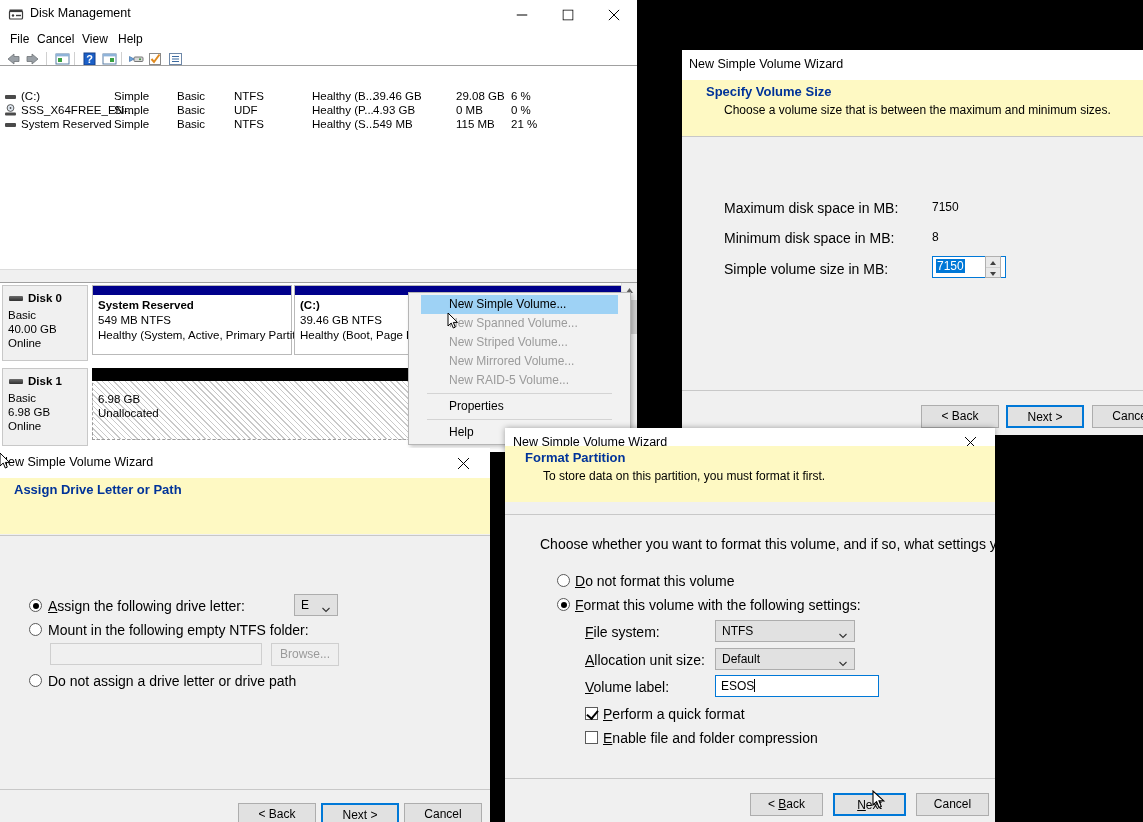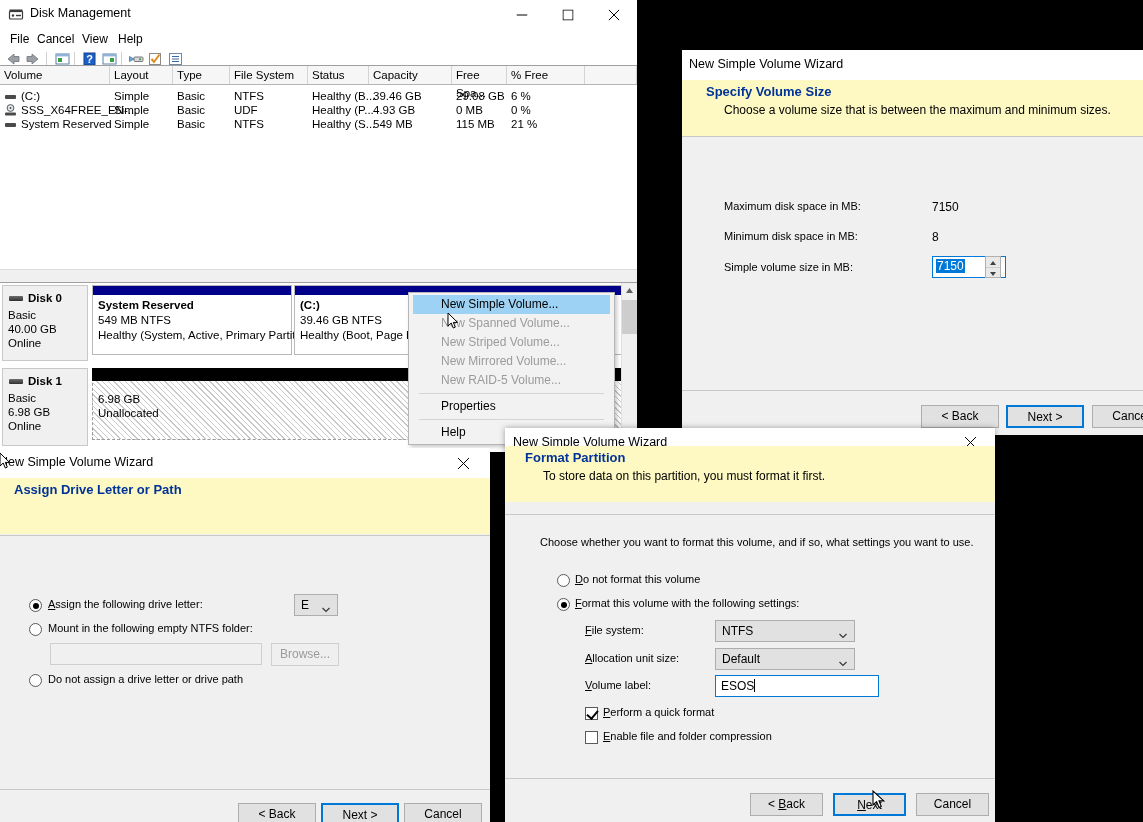--- a/index.html
+++ b/index.html
@@ -47,39 +47,39 @@
   .part .ptxt{position:absolute;left:5px;font-size:11.5px;white-space:nowrap;overflow:hidden;}
   .part .ptxt.b{font-weight:bold;}
   .hatch{background-image:repeating-linear-gradient(45deg,#fff 0 3px,#c9c9c9 3px 4px);}
 
   #disk-scroll-v{position:absolute;right:0;top:0;width:15px;height:170px;background:#f0f0f0;border-left:1px solid #e0e0e0;}
   #disk-scroll-up{position:absolute;left:0;top:0;width:15px;height:16px;background:#f0f0f0;}
   #disk-scroll-thumb{position:absolute;left:0;top:17px;width:15px;height:34px;background:#cdcdcd;}
 
   
   #ctx-menu{left:408px;top:292px;width:197px;background:#f2f2f2;border:1px solid #b6b6b6;
-            box-shadow:2px 2px 4px rgba(0,0,0,.22);padding:2px 4px;}
+            box-shadow:2px 2px 4px rgba(0,0,0,.22);padding:2px 12px;}
   .ctx-item{position:relative;height:19px;line-height:19px;padding-left:28px;font-size:12px;color:#000;}
   .ctx-item.dis{color:#9b9b9b;}
   .ctx-item.sel{background:#9ed2f5;}
   .ctx-sep{height:1px;margin:3px 6px;background:#d4d4d4;}
 
   
   .wiz{position:absolute;background:#f0f0f0;overflow:hidden;}
   .wiz-title{position:absolute;left:0;top:0;height:30px;background:#fff;width:100%;}
   .wiz-title .wt{position:absolute;top:7px;font-size:12.5px;color:#000;}
   .wiz-close{position:absolute;top:0;width:44px;height:30px;}
   .wiz-head{position:absolute;left:0;width:100%;background:#fef9c3;}
   .wiz-head .h1{position:absolute;font-weight:bold;font-size:13px;color:#003399;}
   .wiz-head .h2{position:absolute;font-size:12px;color:#000;}
   .wiz-rule{position:absolute;left:0;width:100%;height:1px;background:#c8c8c8;}
   .wiz-body{position:absolute;left:0;width:100%;background:#f0f0f0;}
   .wiz-foot{position:absolute;left:0;width:100%;background:#f0f0f0;}
 
-  .lbl{position:absolute;font-size:11px;color:#000;white-space:nowrap;}
+  .lbl{position:absolute;font-size:14px;color:#000;white-space:nowrap;}
   .val{position:absolute;font-size:12px;color:#000;}
 
   .btn{position:absolute;height:23px;line-height:21px;text-align:center;font-size:12px;
        background:#e1e1e1;border:1px solid #adadad;box-sizing:border-box;color:#000;}
   .btn.def{border:2px solid #0078d7;background:#e1e1e1;}
 
   
   .radio{position:absolute;width:13px;height:13px;border:1px solid #5a5a5a;border-radius:50%;
          background:#fff;box-sizing:border-box;}
   .radio.on::after{content:"";position:absolute;left:2.5px;top:2.5px;width:6px;height:6px;
@@ -195,31 +195,20 @@
     </div>
     <div class="tb-btn" style="left:167px">
       <svg width="17" height="16" viewBox="0 0 17 16">
           <rect x="2.5" y="2.5" width="12" height="11" fill="#fff" stroke="#6e88a8"></rect>
           <path d="M5 5.5 H12 M5 8 H12 M5 10.5 H12" stroke="#3b6aa0" stroke-width="1"></path>
         </svg>
     </div>
   </div>
 
   <div class="abs" id="vol-list">
-    <div id="vol-head">
-      <div class="hcell" style="left:0;width:110px">Volume</div>
-      <div class="hcell" style="left:110px;width:63px">Layout</div>
-      <div class="hcell" style="left:173px;width:57px">Type</div>
-      <div class="hcell" style="left:230px;width:78px">File System</div>
-      <div class="hcell" style="left:308px;width:61px">Status</div>
-      <div class="hcell" style="left:369px;width:83px">Capacity</div>
-      <div class="hcell" style="left:452px;width:55px">Free Spa...</div>
-      <div class="hcell" style="left:507px;width:78px">% Free</div>
-      <div class="hcell" style="left:585px;width:52px"></div>
-    </div>
 
     <div class="vrow" style="top:23px">
       <span class="vicon">
         <svg width="11" height="10" viewBox="0 0 11 10">
             <rect x="0" y="3" width="11" height="4" rx="1" fill="#4a4a4a"></rect>
           </svg>
       </span>
       <span class="vcell" style="left:21px">(C:)</span>
       <span class="vcell" style="left:114px">Simple</span>
       <span class="vcell" style="left:177px">Basic</span>

